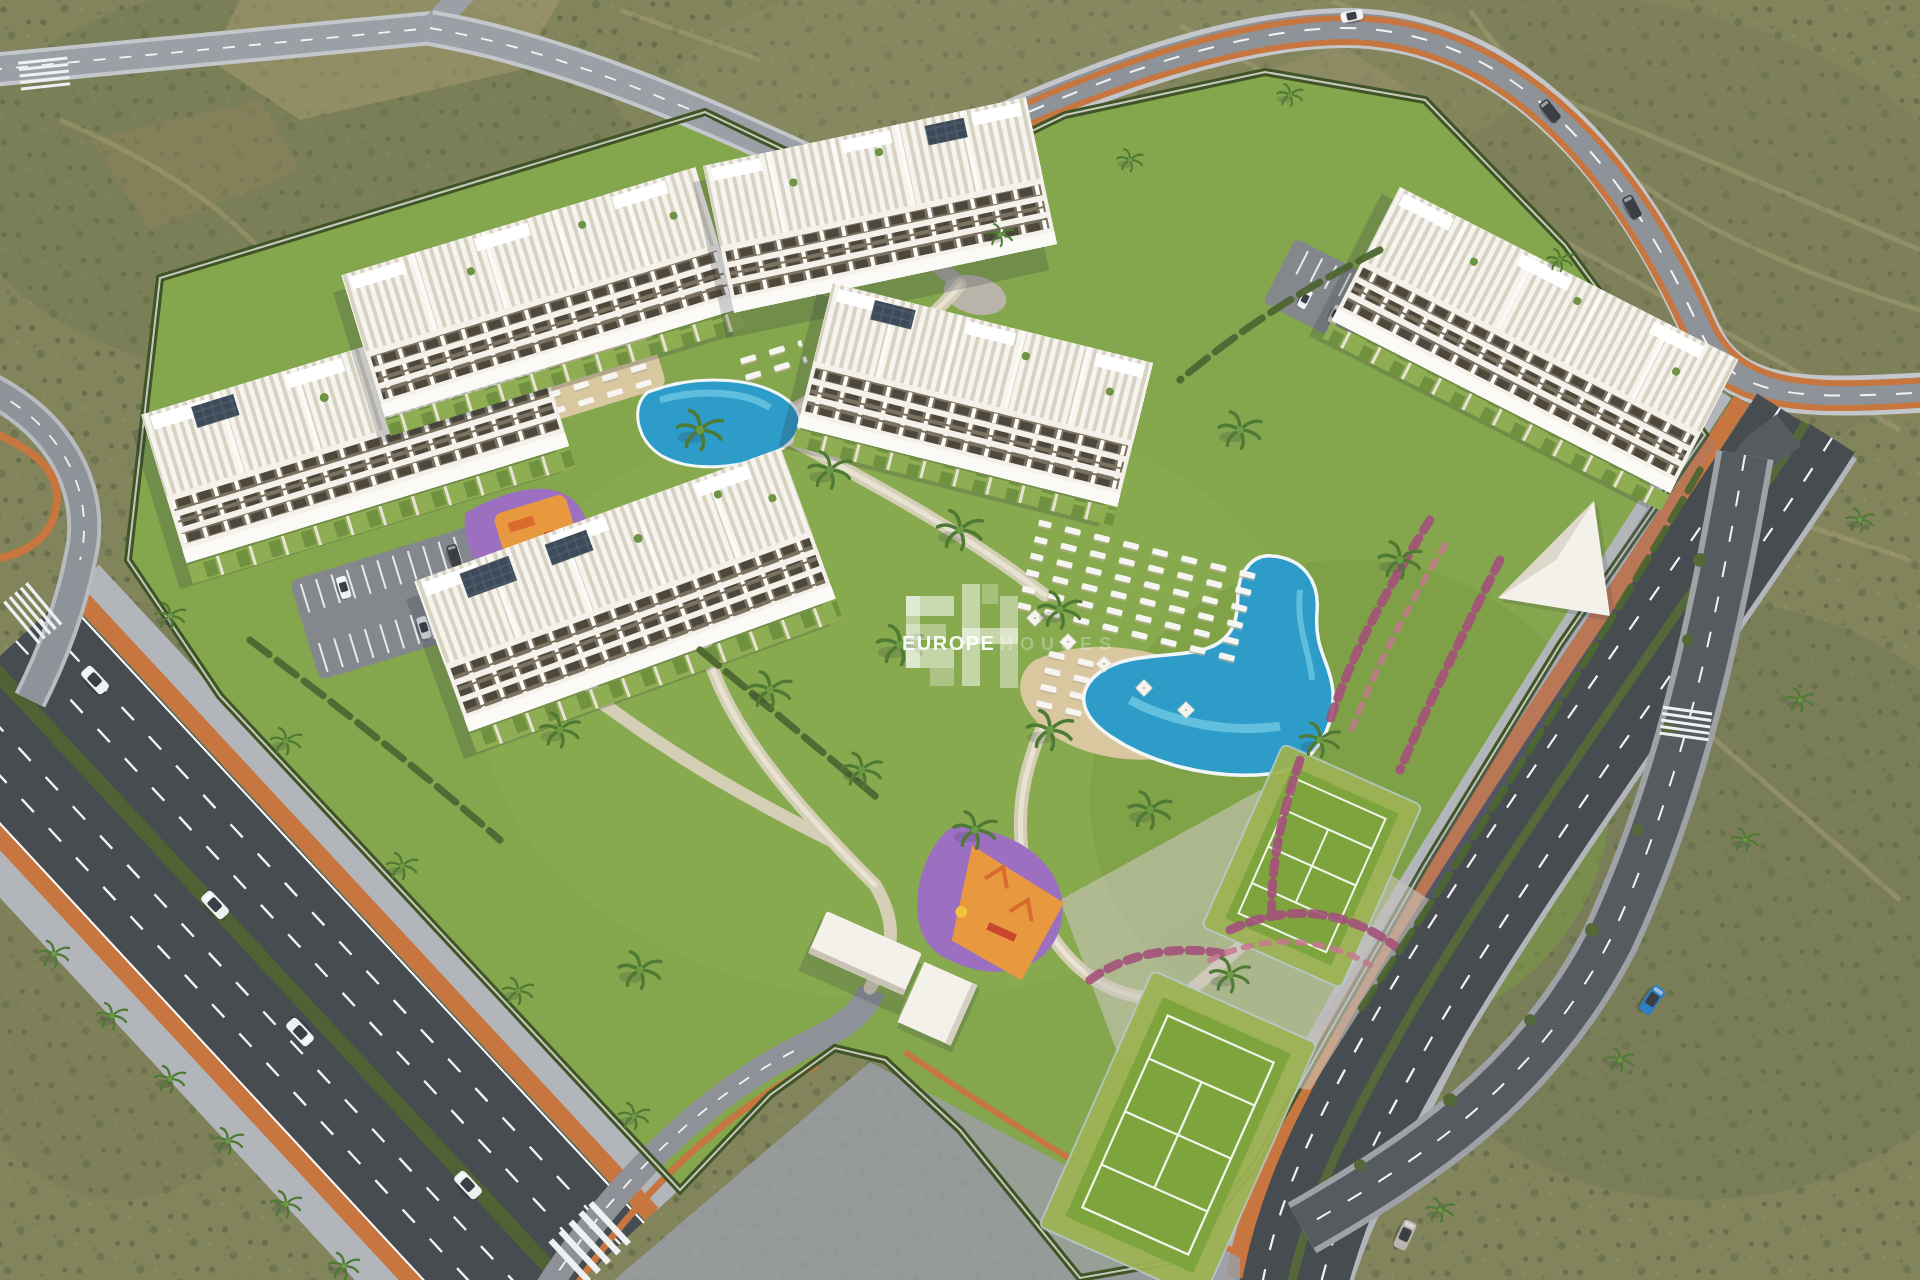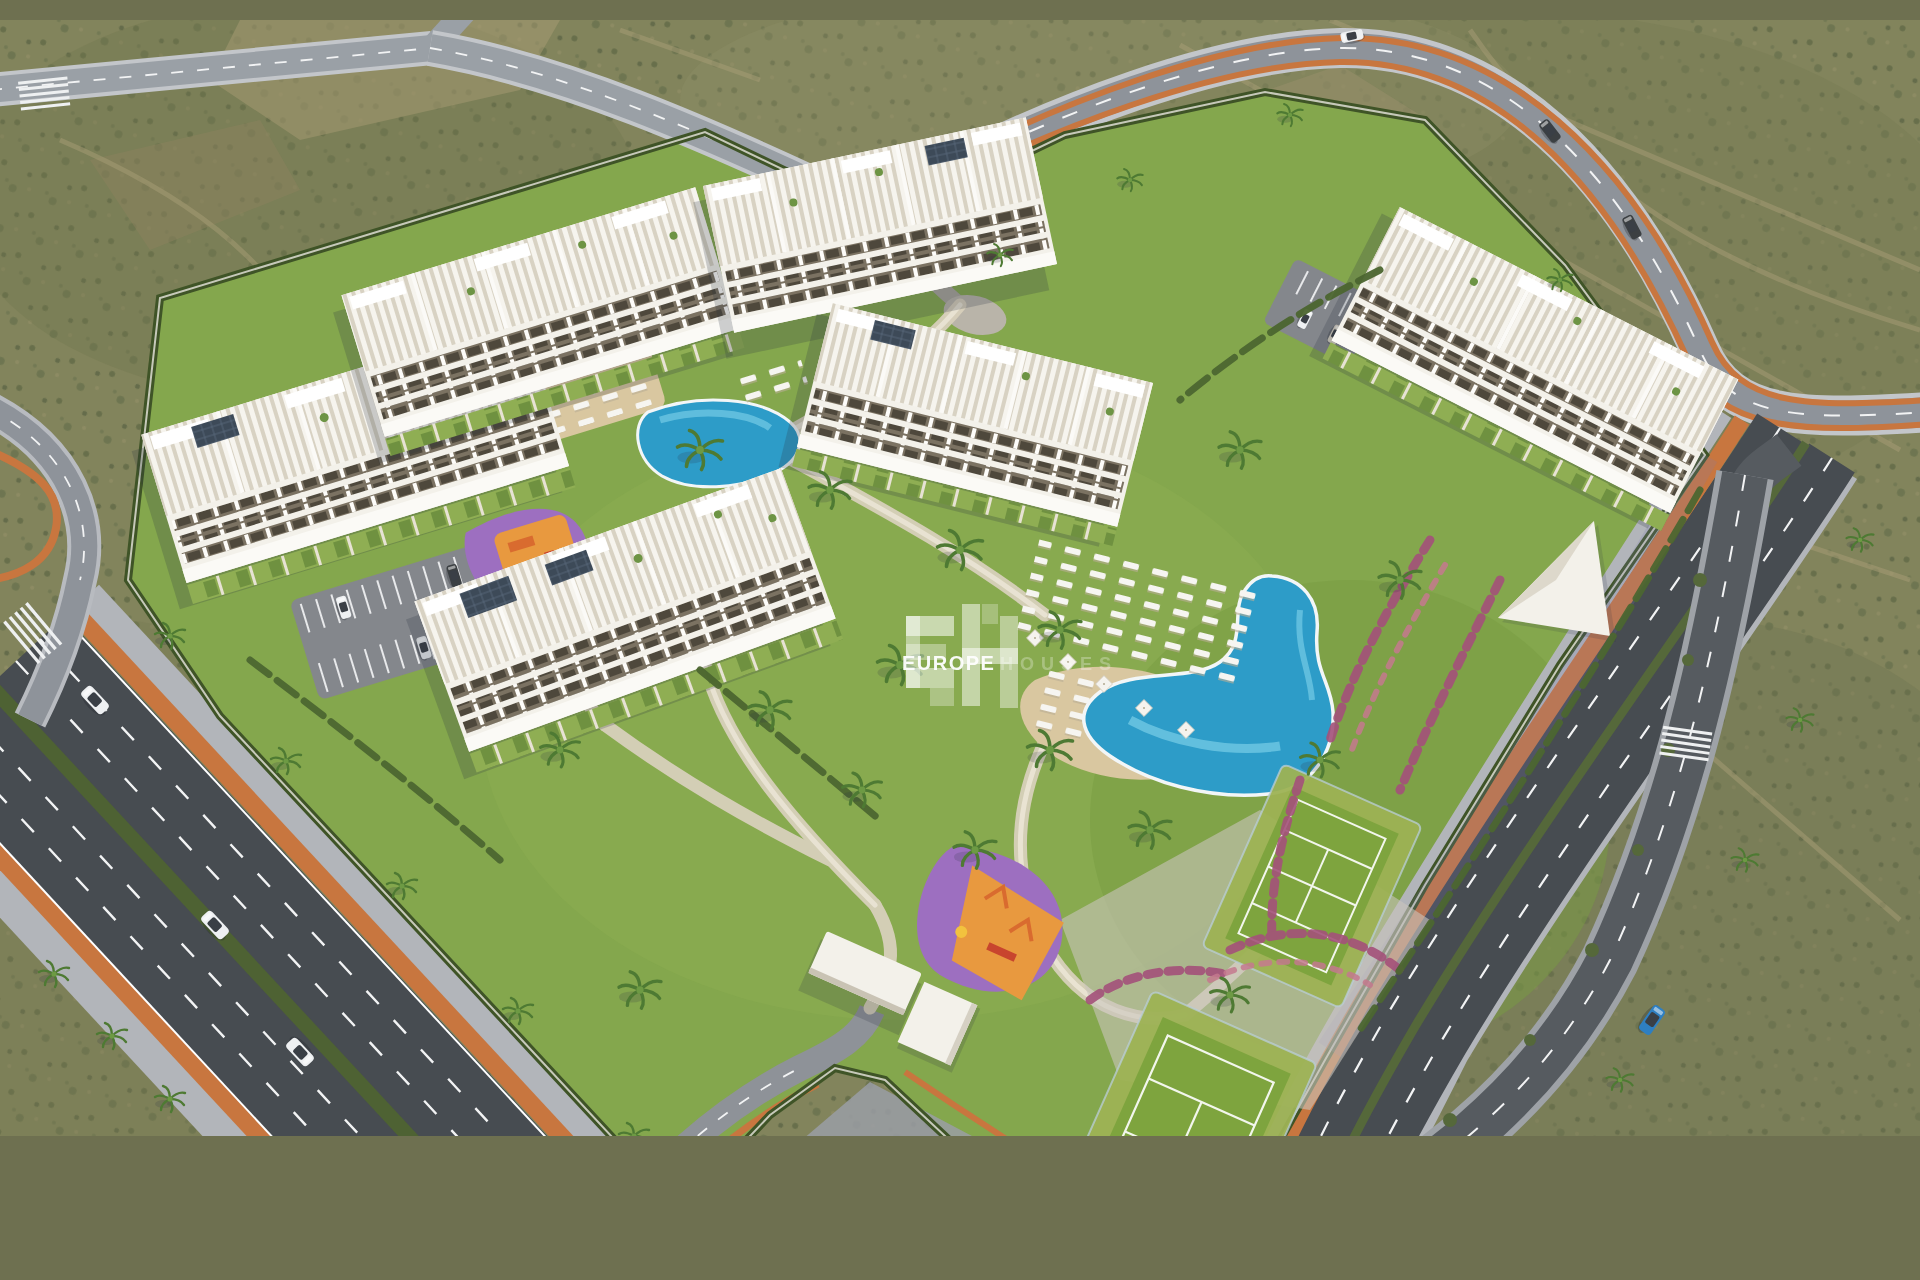--- a/index.html
+++ b/index.html
@@ -1,16 +1,16 @@
 <!DOCTYPE html>
 <html><head>
 <meta charset="utf-8">
 <style>
   html,body{margin:0;padding:0;background:#6e7050;}
-  #stage{position:relative;width:1920px;height:1116px;overflow:hidden;font-family:"Liberation Sans",sans-serif;margin-top:20px;}
+  #stage{position:relative;width:1920px;height:1280px;overflow:hidden;font-family:"Liberation Sans",sans-serif;}
   svg{display:block}
   text{font-family:"Liberation Sans","DejaVu Sans",sans-serif;}
 </style>
 </head>
 <body>
 
 <div id="stage">
 <svg width="1920" height="1280" viewBox="0 0 1920 1280">
   <defs>
     <pattern id="scrubTex" width="42" height="42" patternUnits="userSpaceOnUse" patternTransform="rotate(18)">

